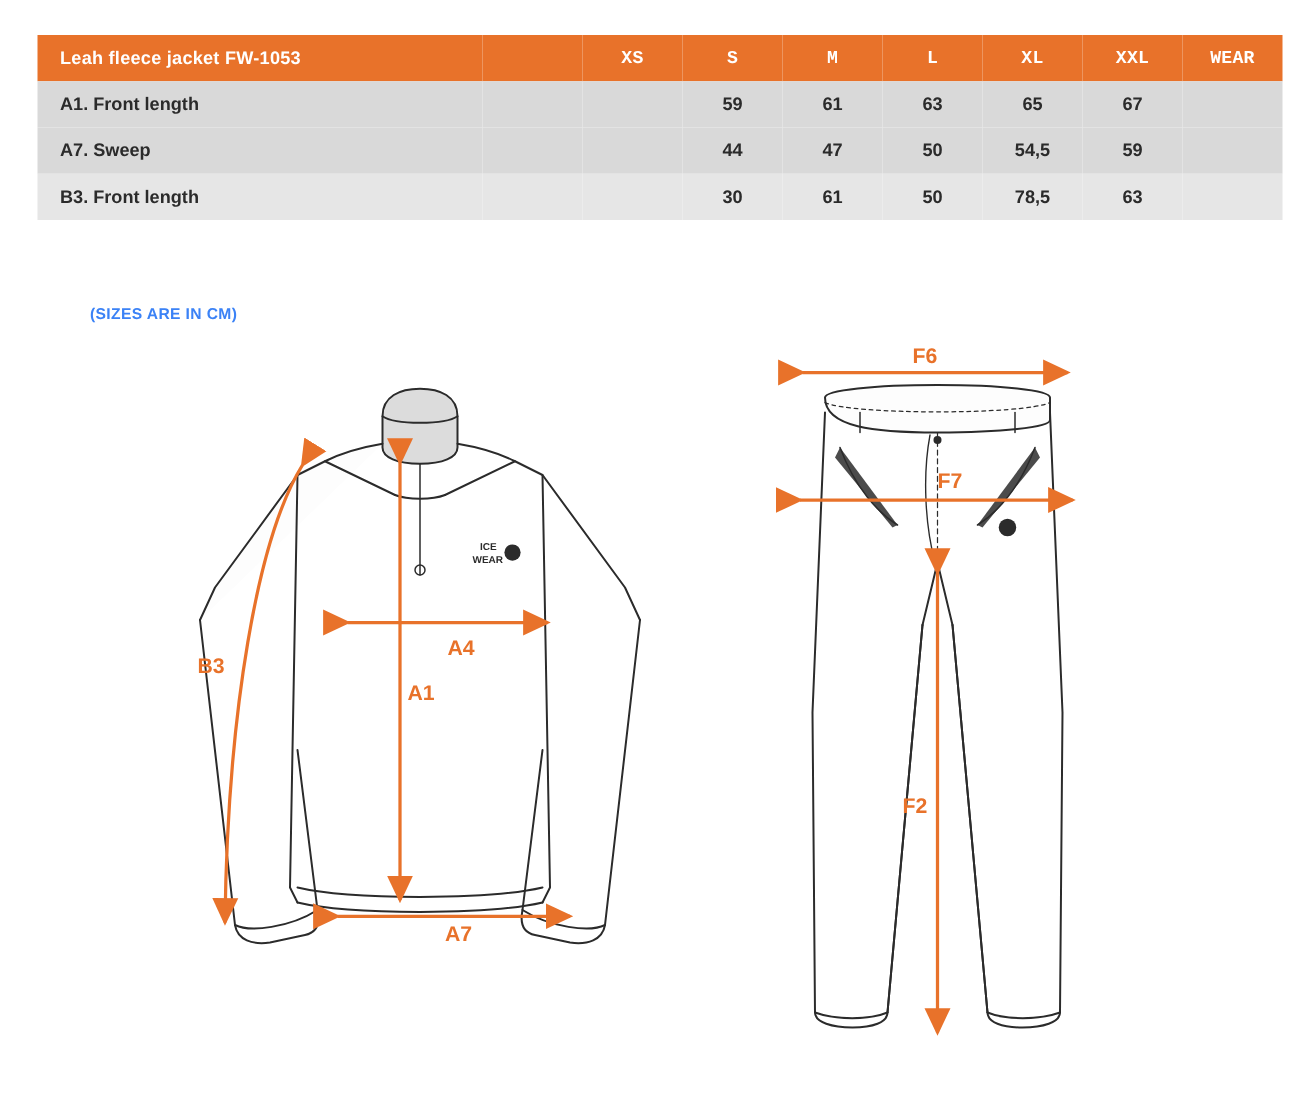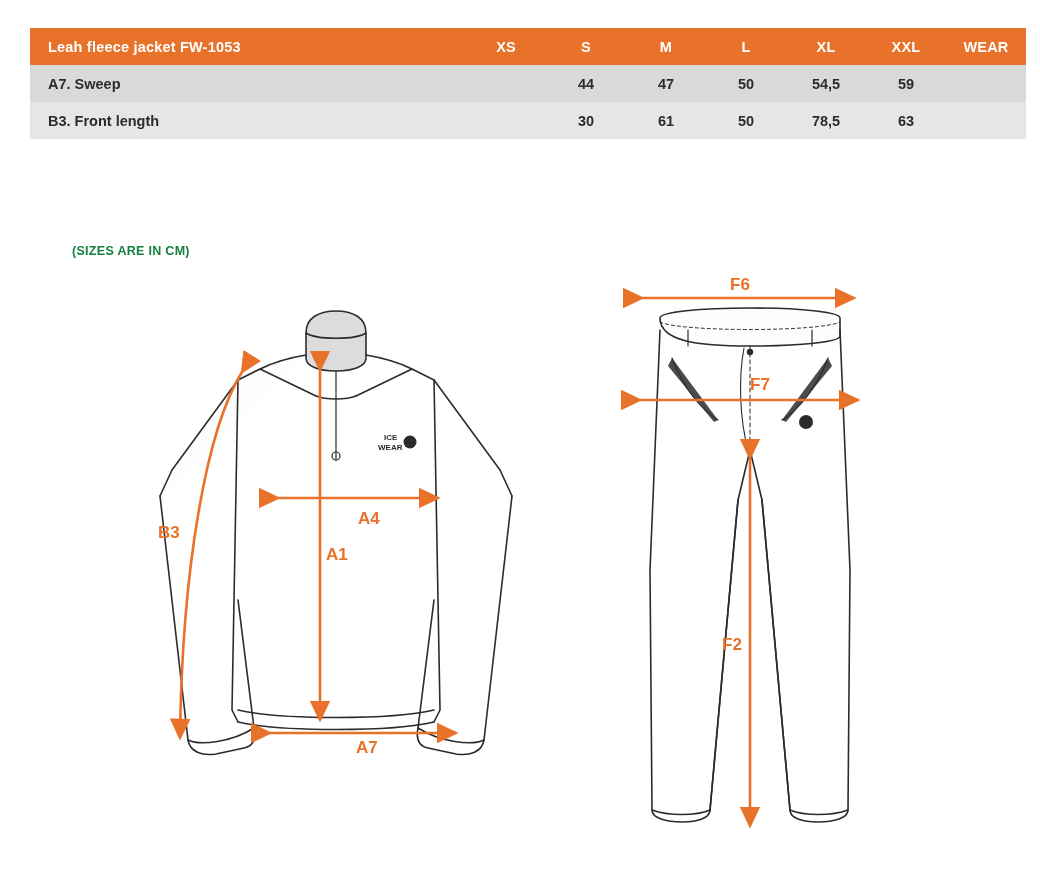--- a/index.html
+++ b/index.html
@@ -55,29 +55,29 @@
   }
   .size-table tbody tr.alt td {
     background: #e6e6e6;
   }
   .size-table tbody td.label-cell {
     text-align: left;
     padding-left: 18px;
     font-weight: bold;
   }
   .col-label   { width: 338px; }
-  .col-size    { width: 80px; }
+  .col-size    { width: 80px; font-family: Liberation Mono, monospace; }
 
   .units-note {
     position: absolute;
     left: 72px;
     top: 244px;
     font-size: 12.5px;
     font-weight: bold;
-    color: #15803d;
+    color: #3b82f6;
     letter-spacing: 0.3px;
   }
 
   
   .figures {
     position: absolute;
     left: 0;
     top: 270px;
     width: 1040px;
     height: 620px;
@@ -103,20 +103,31 @@
         <th class="col-size">S</th>
         <th class="col-size">M</th>
         <th class="col-size">L</th>
         <th class="col-size">XL</th>
         <th class="col-size">XXL</th>
         <th class="col-size">WEAR</th>
       </tr>
     </thead>
     <tbody>
       <tr>
+        <td class="label-cell">A1. Front length</td>
+        <td></td>
+        <td></td>
+        <td>59</td>
+        <td>61</td>
+        <td>63</td>
+        <td>65</td>
+        <td>67</td>
+        <td></td>
+      </tr>
+      <tr>
         <td class="label-cell">A7. Sweep</td>
         <td></td>
         <td></td>
         <td>44</td>
         <td>47</td>
         <td>50</td>
         <td>54,5</td>
         <td>59</td>
         <td></td>
       </tr>

